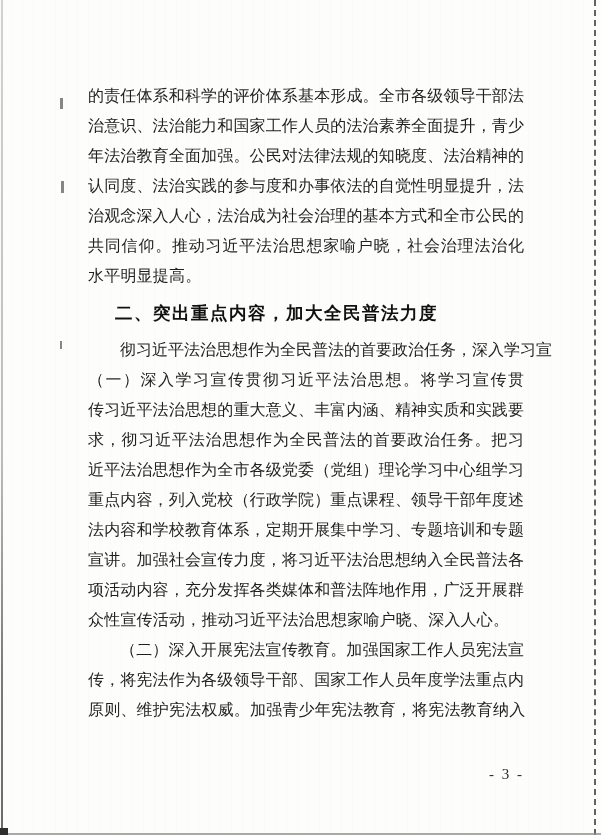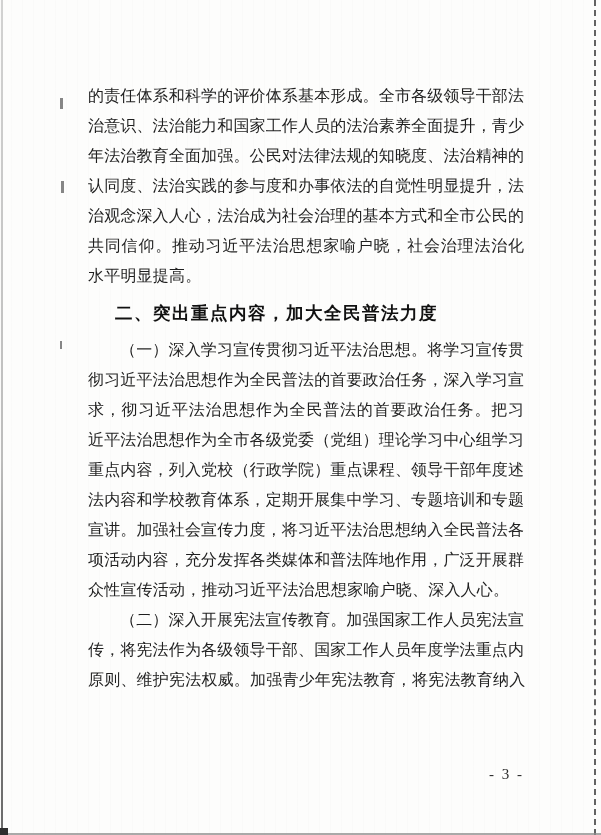--- a/index.html
+++ b/index.html
@@ -128,22 +128,23 @@
         <div class="line">治观念深入人心，法治成为社会治理的基本方式和全市公民的</div>
         <div class="line">共同信仰。推动习近平法治思想家喻户晓，社会治理法治化</div>
         <div class="line line-last">水平明显提高。</div>
       </div>
 
     <div class="para heading">
         <div class="line line-last">二、突出重点内容，加大全民普法力度</div>
       </div>
 
     <div class="para body indent">
+        <div class="line">彻习近平法治思想作为全民普法的首要政治任务，深入学习宣</div>
         <div class="line">（一）深入学习宣传贯彻习近平法治思想。将学习宣传贯</div>
-        <div class="line">彻习近平法治思想作为全民普法的首要政治任务，深入学习宣</div>
+        <div class="line">传习近平法治思想的重大意义、丰富内涵、精神实质和实践要</div>
         <div class="line">求，彻习近平法治思想作为全民普法的首要政治任务。把习</div>
         <div class="line">近平法治思想作为全市各级党委（党组）理论学习中心组学习</div>
         <div class="line">重点内容，列入党校（行政学院）重点课程、领导干部年度述</div>
         <div class="line">法内容和学校教育体系，定期开展集中学习、专题培训和专题</div>
         <div class="line">宣讲。加强社会宣传力度，将习近平法治思想纳入全民普法各</div>
         <div class="line">项活动内容，充分发挥各类媒体和普法阵地作用，广泛开展群</div>
         <div class="line line-last">众性宣传活动，推动习近平法治思想家喻户晓、深入人心。</div>
       </div>
 
     <div class="para body indent">

